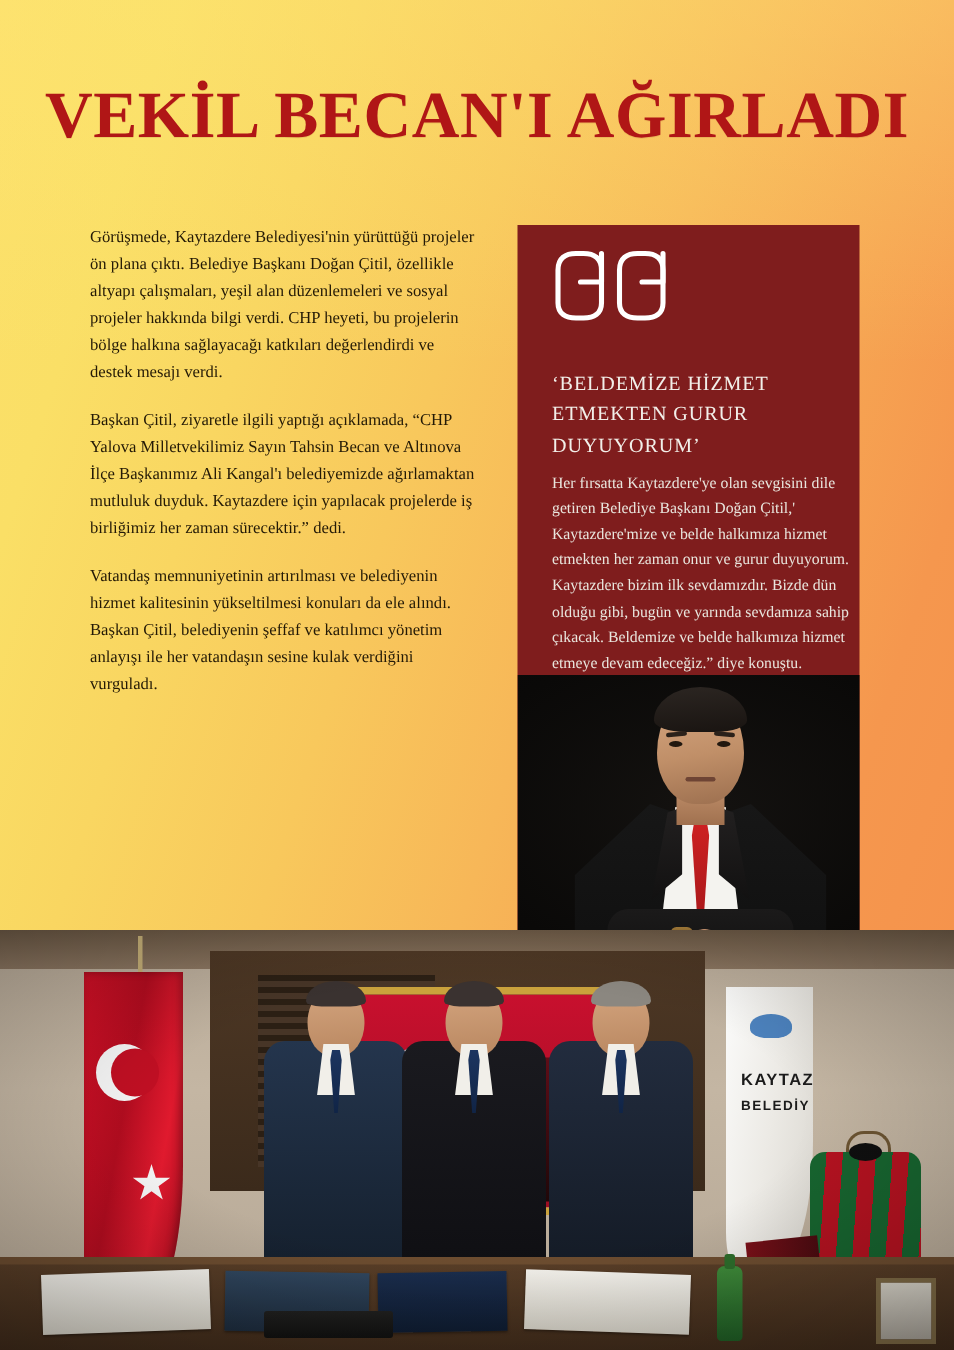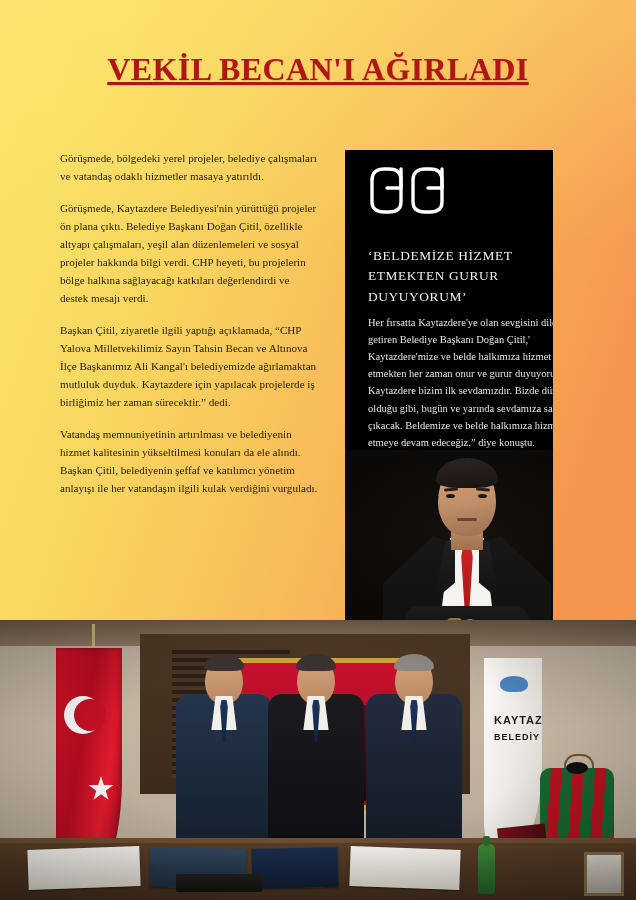--- a/index.html
+++ b/index.html
@@ -50,44 +50,44 @@
     width: 636px;
     text-align: center;
     color: #B01616;
     font-weight: bold;
     font-size: 31px;
     line-height: 1.22;
     letter-spacing: 0.4px;
     text-shadow: 0 1px 0 rgba(120,20,10,0.10);
   }
   .headline .hl-line { display: block; white-space: nowrap; }
-  .headline .hl-2 { font-size: 32px; text-decoration: underline; }
+  .headline .hl-2 { font-size: 44px; }
 
   
   .article {
     position: absolute;
     left: 60px;
     top: 150px;
     width: 258px;
     color: #241a06;
     font-size: 11.1px;
     line-height: 1.62;
     text-align: left;
   }
   .article p { margin: 0 0 14px 0; }
   .article p:last-child { margin-bottom: 0; }
 
   
   .quote-panel {
     position: absolute;
     left: 345px;
     top: 150px;
-    width: 208px;
+    width: 228px;
     height: 522px;
-    background: #000000;
+    background: #7f1d1d;
     overflow: hidden;
   }
   .quote-mark {
     position: absolute;
     left: 22px;
     top: 16px;
     width: 82px;
     height: 50px;
   }
   .quote-title {
@@ -540,24 +540,23 @@
 
 <div id="page">
 
   <div class="bg-gradient"></div>
 
   <div class="headline">
     <span class="hl-line hl-2">VEKİL BECAN'I AĞIRLADI</span>
   </div>
 
   <div class="article">
-    <p>Görüşmede, bölgedeki yerel projeler, belediye çalışmaları ve vatandaş odaklı hizmetler masaya yatırıldı.</p>
     <p>Görüşmede, Kaytazdere Belediyesi'nin yürüttüğü projeler ön plana çıktı. Belediye Başkanı Doğan Çitil, özellikle altyapı çalışmaları, yeşil alan düzenlemeleri ve sosyal projeler hakkında bilgi verdi. CHP heyeti, bu projelerin bölge halkına sağlayacağı katkıları değerlendirdi ve destek mesajı verdi.</p>
     <p>Başkan Çitil, ziyaretle ilgili yaptığı açıklamada, “CHP Yalova Milletvekilimiz Sayın Tahsin Becan ve Altınova İlçe Başkanımız Ali Kangal'ı belediyemizde ağırlamaktan mutluluk duyduk. Kaytazdere için yapılacak projelerde iş birliğimiz her zaman sürecektir.” dedi.</p>
-    <p>Vatandaş memnuniyetinin artırılması ve belediyenin hizmet kalitesinin yükseltilmesi konuları da ele alındı. Başkan Çitil, belediyenin şeffaf ve katılımcı yönetim anlayışı ile her vatandaşın ilgili kulak verdiğini vurguladı.</p>
+    <p>Vatandaş memnuniyetinin artırılması ve belediyenin hizmet kalitesinin yükseltilmesi konuları da ele alındı. Başkan Çitil, belediyenin şeffaf ve katılımcı yönetim anlayışı ile her vatandaşın sesine kulak verdiğini vurguladı.</p>
   </div>
 
   <div class="quote-panel">
 
     <span class="quote-mark">
       <svg width="82" height="50" viewBox="0 0 82 50" fill="none" xmlns="http://www.w3.org/2000/svg">
         <path d="M5 14 C5 6 10 3 17 3 L22 3 C29 3 34 6 34 14 L34 36 C34 43 29 46 22 46 L17 46 C10 46 5 43 5 36 Z" stroke="#ffffff" stroke-width="3.4" fill="none" stroke-linejoin="round"></path>
         <path d="M34 3 L34 22 L20 22" stroke="#ffffff" stroke-width="3.4" fill="none" stroke-linejoin="round" stroke-linecap="round"></path>
         <path d="M46 14 C46 6 51 3 58 3 L63 3 C70 3 75 6 75 14 L75 36 C75 43 70 46 63 46 L58 46 C51 46 46 43 46 36 Z" stroke="#ffffff" stroke-width="3.4" fill="none" stroke-linejoin="round"></path>
         <path d="M75 3 L75 22 L61 22" stroke="#ffffff" stroke-width="3.4" fill="none" stroke-linejoin="round" stroke-linecap="round"></path>

